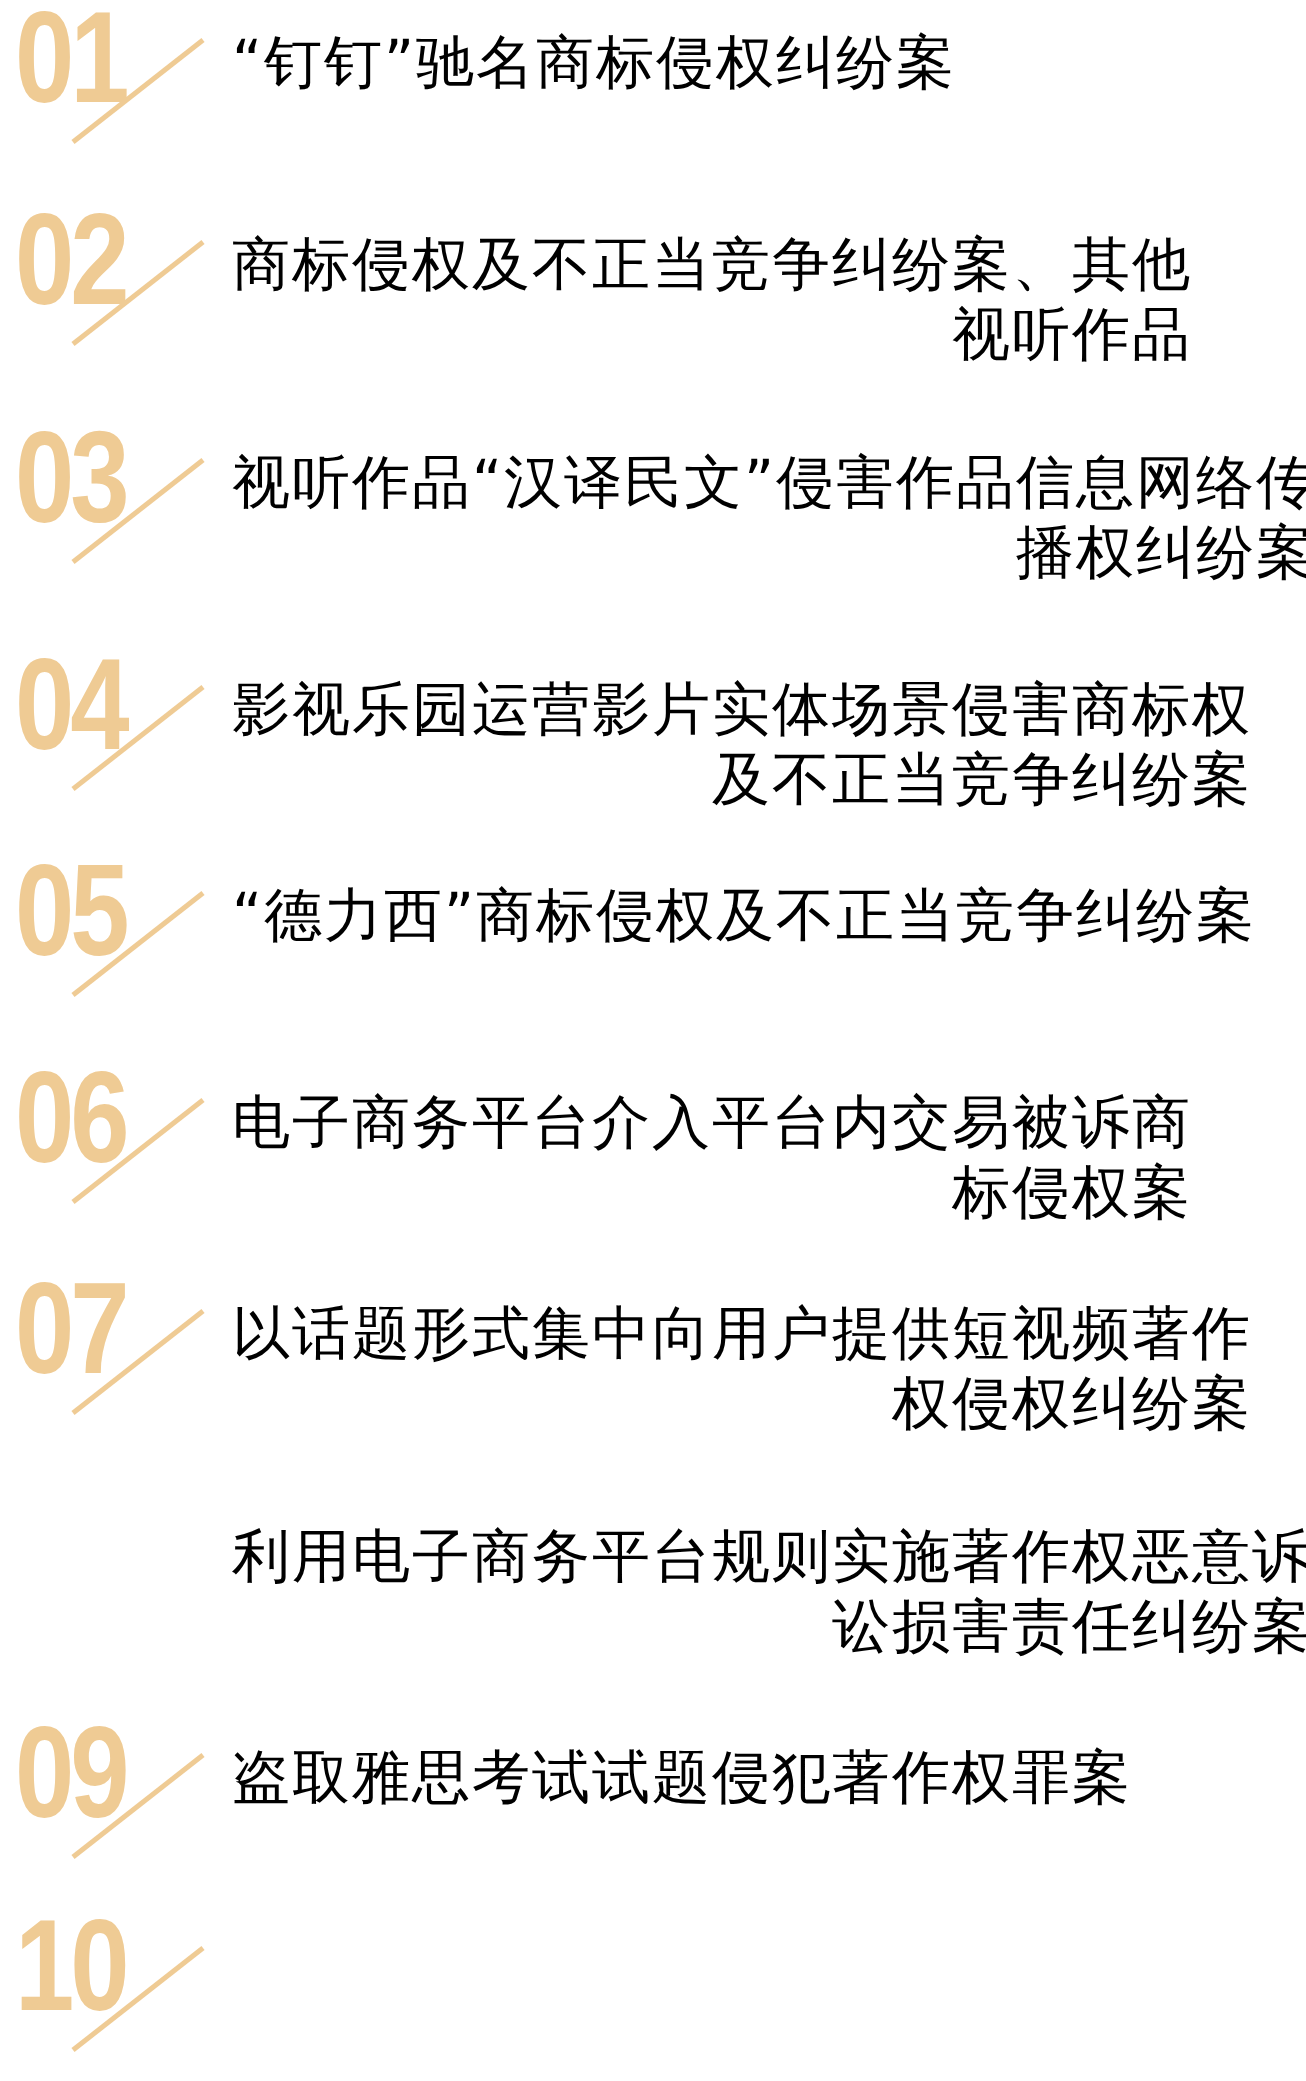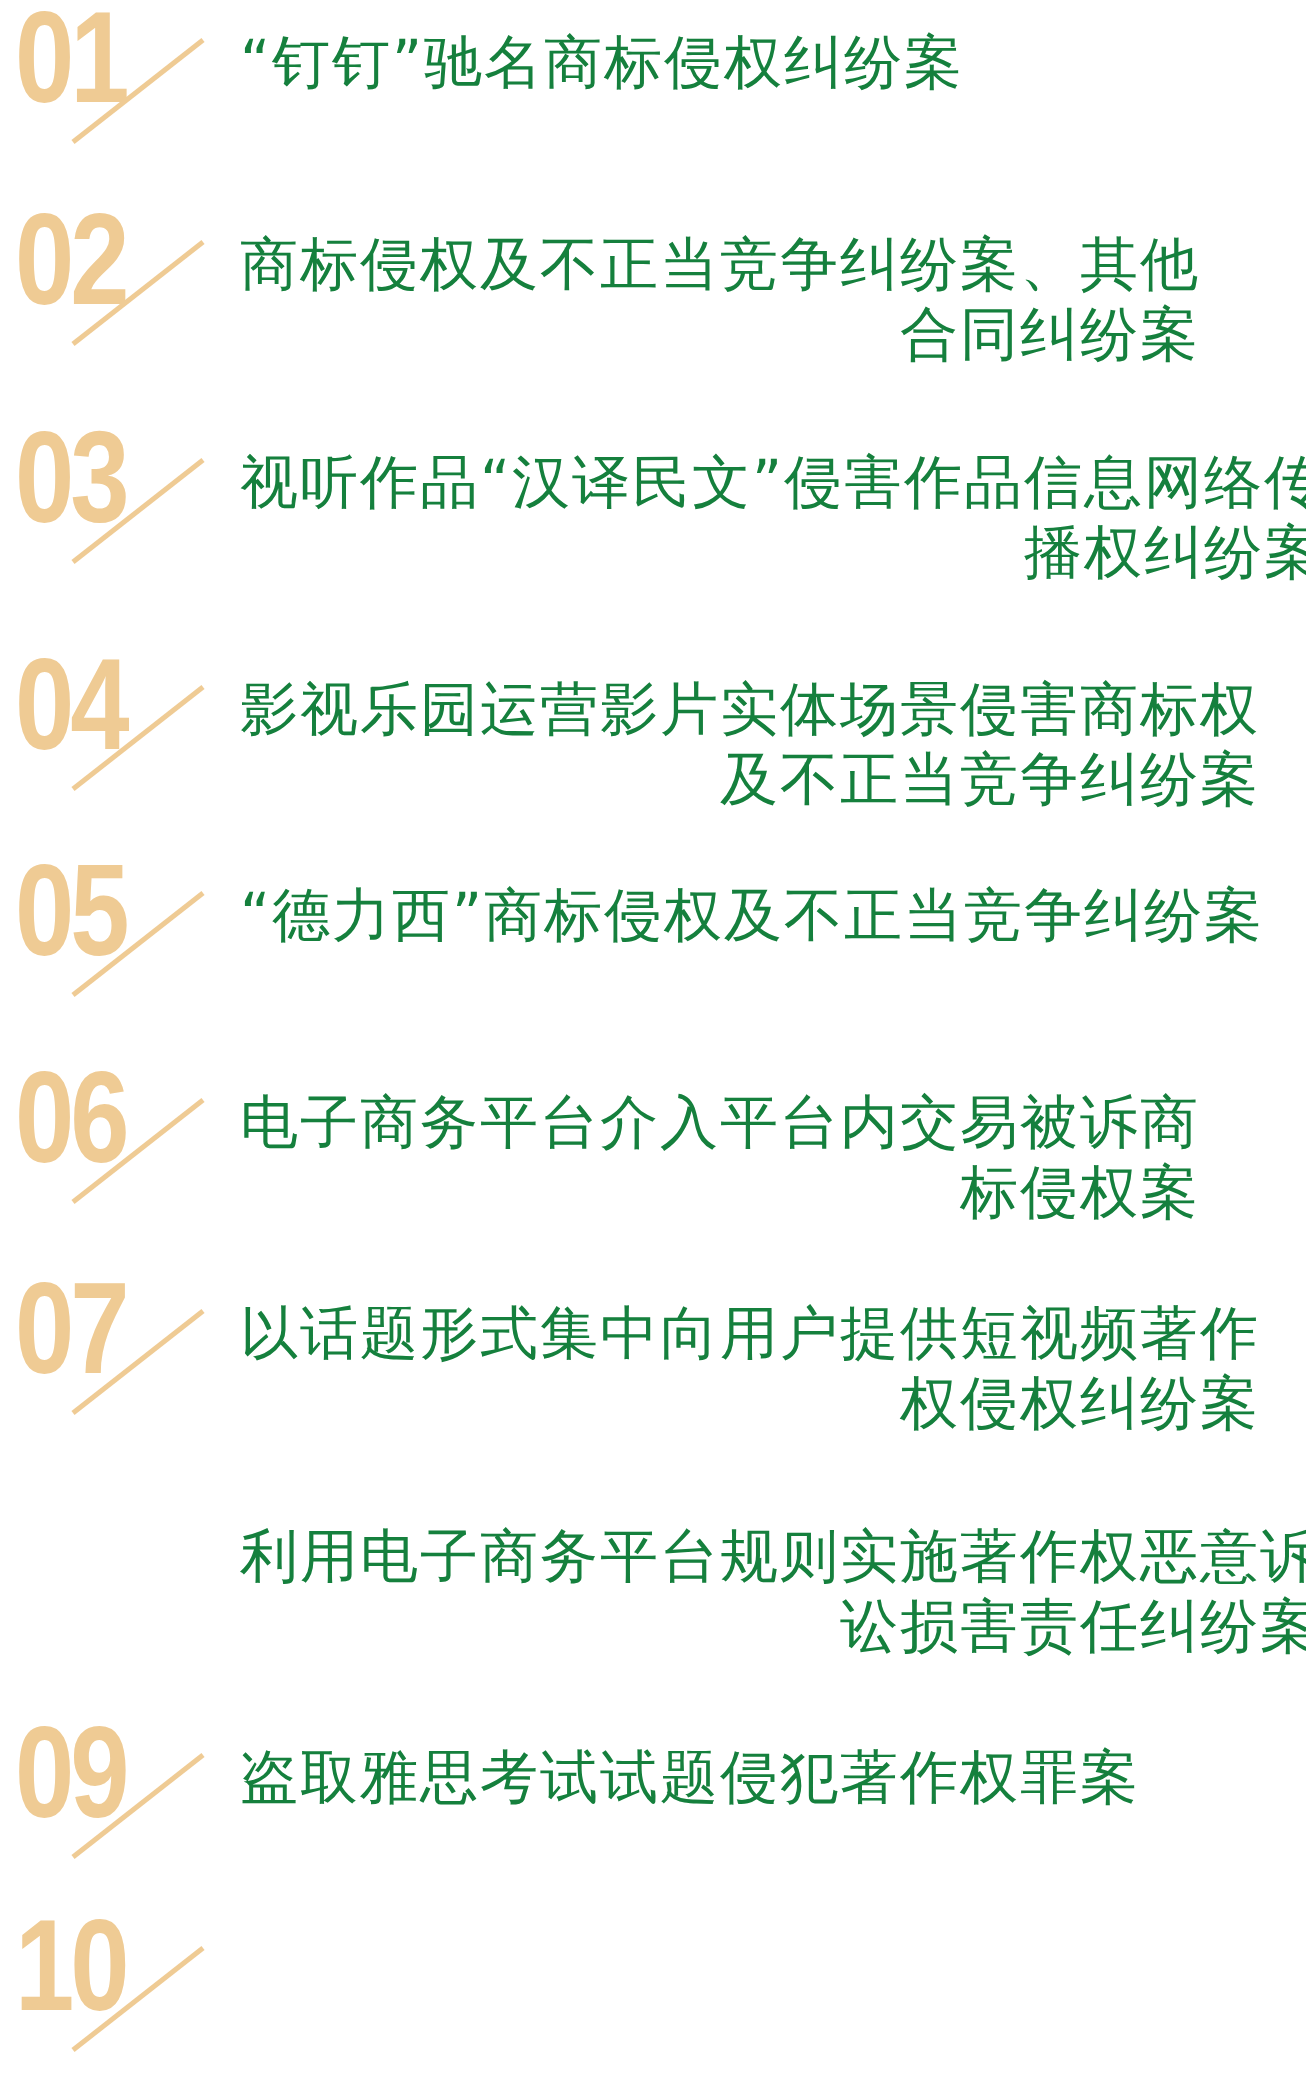--- a/index.html
+++ b/index.html
@@ -40,23 +40,23 @@
     transform-origin: left top;
   }
   .slash {
     position: absolute;
     left: 0;
     top: 0;
     overflow: visible;
   }
   .text-block {
     position: absolute;
-    left: 240px;
+    left: 232px;
     top: 17px;
-    color: #15803d;
+    color: #000000;
     font-size: 58px;
     line-height: 70px;
     letter-spacing: 2px;
     font-weight: 500;
   }
   .line { white-space: nowrap; }
 </style>
 </head>
 <body>
 
@@ -76,21 +76,21 @@
 
   <div class="case-item" style="top:212px">
     <div class="num-block">
       <span class="num">02</span>
       <svg class="slash" width="210" height="150" viewBox="0 0 210 150">
           <line x1="58" y1="132" x2="188" y2="30" stroke="#EFCB94" stroke-width="5"></line>
         </svg>
     </div>
     <div class="text-block">
       <div class="line">商标侵权及不正当竞争纠纷案、其他</div>
-      <div class="line">合同纠纷案</div>
+      <div class="line">视听作品</div>
     </div>
   </div>
 
   <div class="case-item" style="top:430px">
     <div class="num-block">
       <span class="num">03</span>
       <svg class="slash" width="210" height="150" viewBox="0 0 210 150">
           <line x1="58" y1="132" x2="188" y2="30" stroke="#EFCB94" stroke-width="5"></line>
         </svg>
     </div>

